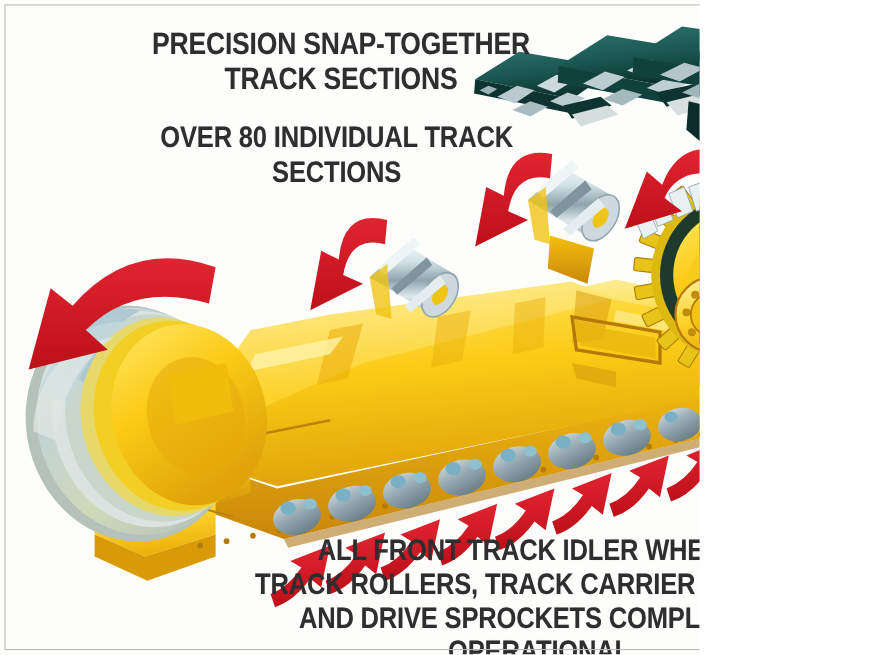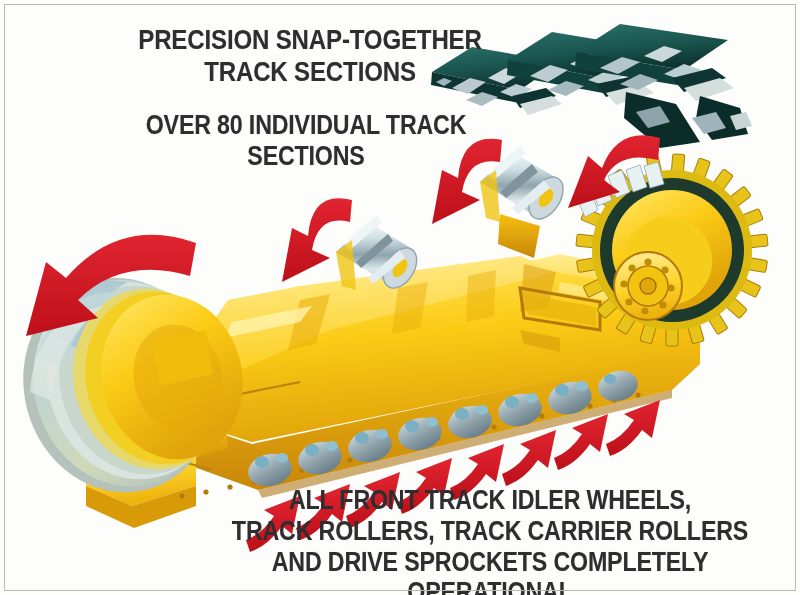--- a/index.html
+++ b/index.html
@@ -5,21 +5,21 @@
   html, body {
     margin: 0;
     padding: 0;
     background: #ffffff;
   }
   body {
     font-family: "Liberation Sans", sans-serif;
   }
   #stage {
     position: relative;
-    width: 800px;
+    width: 636px;
     height: 595px;
     overflow: hidden;
     background: #fdfdfb;
     box-sizing: border-box;
   }
   .frame-border {
     position: absolute;
     left: 4px; top: 4px;
     width: 792px; height: 587px;
     box-sizing: border-box;

